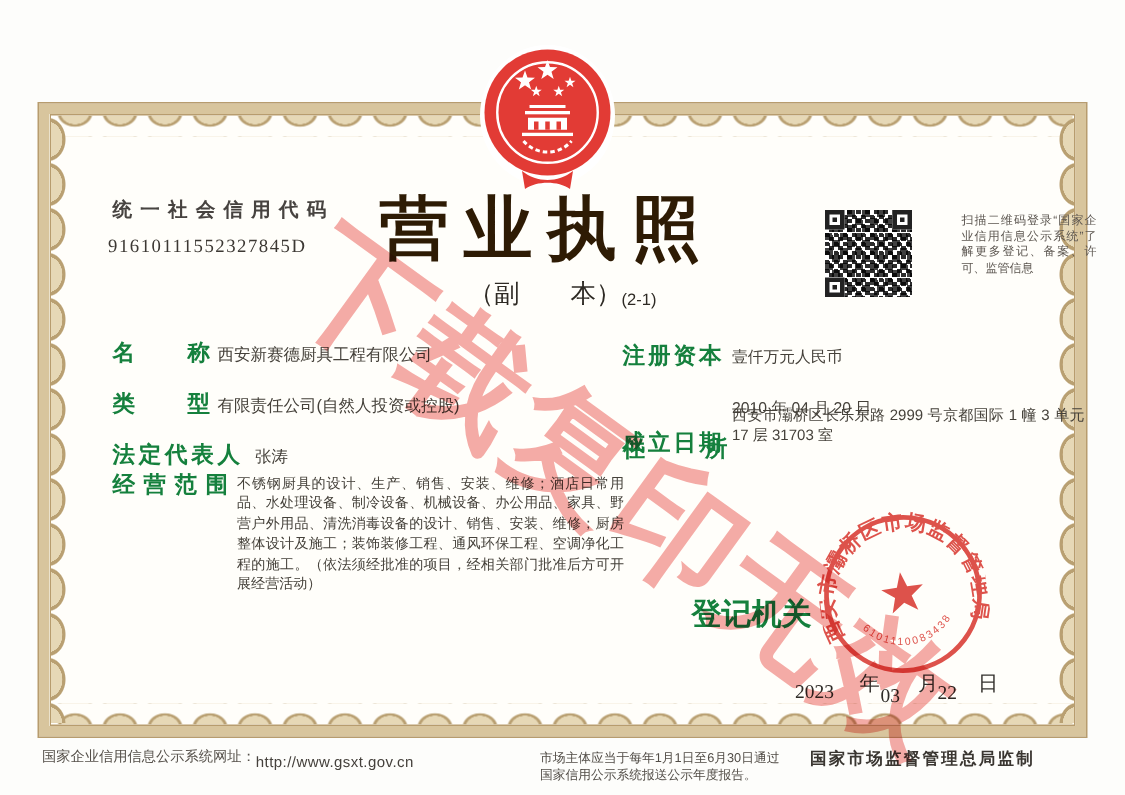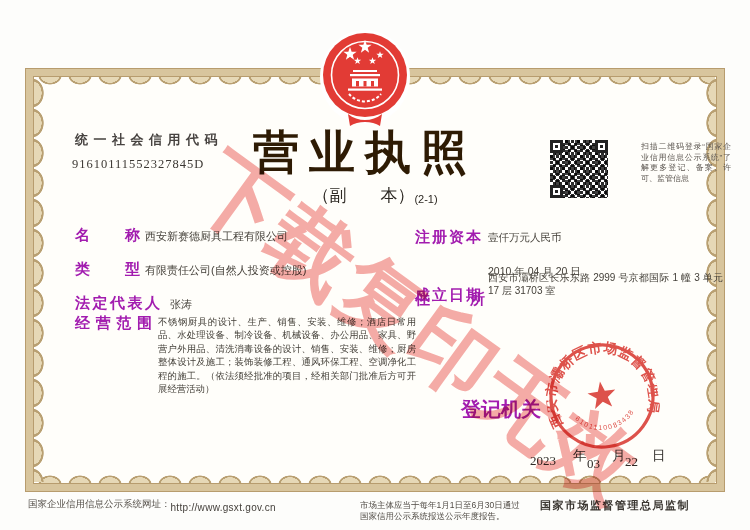--- a/index.html
+++ b/index.html
@@ -41,21 +41,21 @@
         repeating-conic-gradient(#2b2b2b 0 25%, #ffffff 0 50%),
         repeating-conic-gradient(rgba(43,43,43,.9) 0 25%, rgba(255,255,255,.92) 0 50%);
       background-size:6px 6px,10px 10px;background-blend-mode:multiply;}
   .finder{position:absolute;width:13px;height:13px;border:3px solid #222;background:#fff;box-sizing:border-box;}
   .finder::after{content:"";position:absolute;left:2px;top:2px;width:3px;height:3px;background:#222;}
   .finder.tl{left:0;top:0;} .finder.tr{right:0;top:0;} .finder.bl{left:0;bottom:0;}
   .qr-caption{position:absolute;left:613px;top:142px;width:90px;z-index:2;
       font-size:8px;line-height:10.5px;color:#5c5650;text-align:justify;margin-left:28px;}
 
   
-  .flabel{position:absolute;font-size:15px;font-weight:bold;color:#a21caf;z-index:2;
+  .flabel{position:absolute;font-size:15px;font-weight:bold;color:#15803d;z-index:2;
       text-align:justify;text-align-last:justify;white-space:nowrap;}
   .fvalue{position:absolute;font-size:11px;color:#45413a;z-index:2;white-space:nowrap;}
   .fvalue.wrap{white-space:normal;text-align:justify;}
 
   .lbl-name{left:75px;top:226px;width:65px;}
   .val-name{left:145px;top:229px;}
   .lbl-type{left:75px;top:260px;width:65px;}
   .val-type{left:145px;top:263px;}
   .lbl-legal{left:75px;top:294px;width:85px;}
   .val-legal{left:170px;top:297px;}

